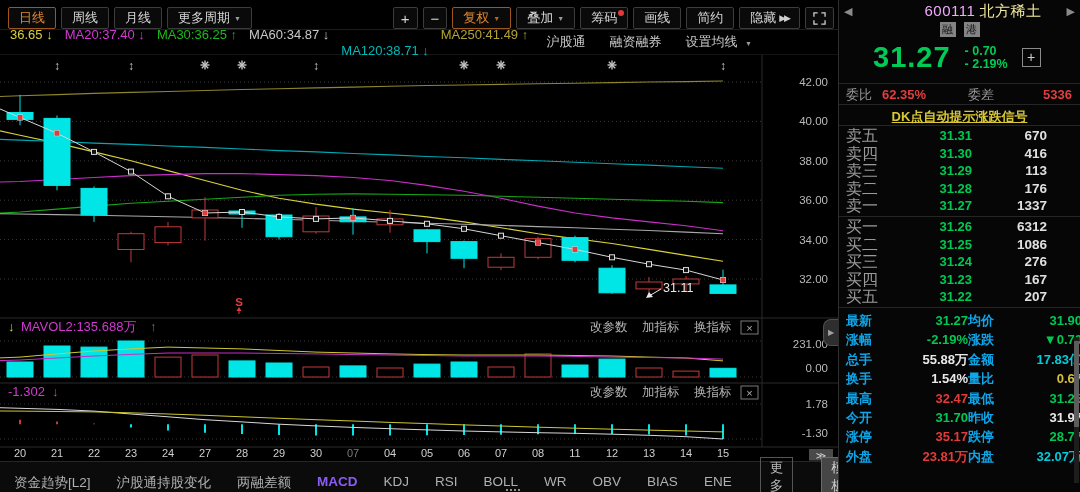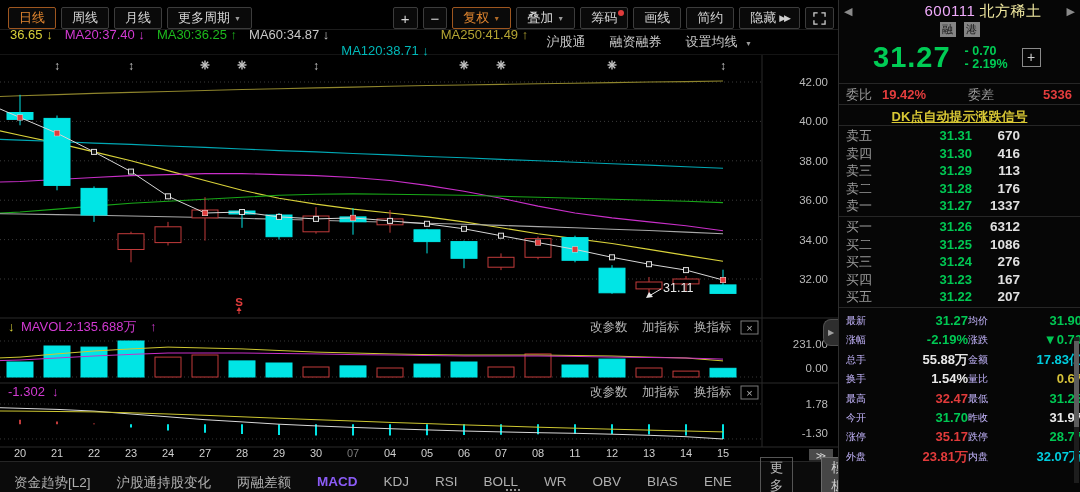--- a/index.html
+++ b/index.html
@@ -51,26 +51,26 @@
   .glbl{color:#9a9a9a;} .gval{color:#00b34d;}
   .qweibi{height:21px;line-height:21px;display:grid;grid-template-columns:36px 86px 40px 1fr;padding:0 8px 0 7px;border-bottom:1px solid #262626;font-size:13px;}
   .qweibi .lbl{color:#9a9a9a;}
   .qweibi .val{color:#e43d3d;font-weight:bold;}
   .qweibi .val.r{text-align:right;}
   .qdk{height:21px;line-height:21px;text-align:center;border-bottom:1px solid #262626;}
   .qdk span{color:#d9c835;font-size:13px;font-weight:bold;text-decoration:underline;cursor:pointer;}
   .obook{padding:1px 0;}
   .obook.sep{border-bottom:1px solid #262626;}
   .orow{height:17.6px;line-height:17.6px;display:grid;grid-template-columns:40px 86px 1fr;padding-left:7px;font-size:13px;cursor:pointer;}
-  .olbl{color:#9a9a9a;font-size:13px;}
+  .olbl{color:#9a9a9a;font-size:16px;}
   .oprice{color:#00c853;font-weight:bold;text-align:right;}
-  .ovol{color:#e0e0e0;font-weight:bold;text-align:right;padding-right:60px;font-size:13.5px;}
+  .ovol{color:#e0e0e0;font-weight:bold;text-align:right;padding-right:33px;font-size:13.5px;}
   .qstats{border-top:1px solid #262626;padding-top:3px;}
   .srow{height:19.4px;line-height:19.4px;display:grid;grid-template-columns:38px 84px 40px 74px;padding-left:7px;font-size:13px;}
-  .slbl{color:#c4b5fd;font-size:10px;}
+  .slbl{color:#0ea5e9;font-size:13px;font-weight:bold;}
   .sval{font-weight:bold;text-align:right;}
   .c-green{color:#00c853;} .c-red{color:#e23b3b;} .c-white{color:#e8e8e8;} .c-cyan{color:#00ccdd;} .c-yellow{color:#d6c23a;}
   .qscroll{position:absolute;right:1px;top:337px;width:5px;height:146px;background:#1d1d1d;}
   .qscroll i{display:block;width:5px;height:86px;margin-top:4px;background:#5c5c5c;}
   svg{display:block;font-family:"Liberation Sans","DejaVu Sans",sans-serif;}
   svg text{user-select:none;}
 </style>
 </head>
 <body>
 
@@ -443,21 +443,21 @@
         <span class="qprice">31.27</span>
         <span class="qchg">
           <span>- 0.70</span>
           <span>- 2.19%</span>
         </span>
         <span class="qadd">+</span>
       </div>
     </div>
     <div class="qweibi">
       <span class="lbl">委比</span>
-      <span class="val">19.42%</span>
+      <span class="val">62.35%</span>
       <span class="lbl">委差</span>
       <span class="val r">5336</span>
     </div>
     <div class="qdk">
       <span>DK点自动提示涨跌信号</span>
     </div>
     <div id="asks" class="obook sep">
         <div class="orow">
           <span class="olbl">卖五</span>
           <span class="oprice">31.31</span>

